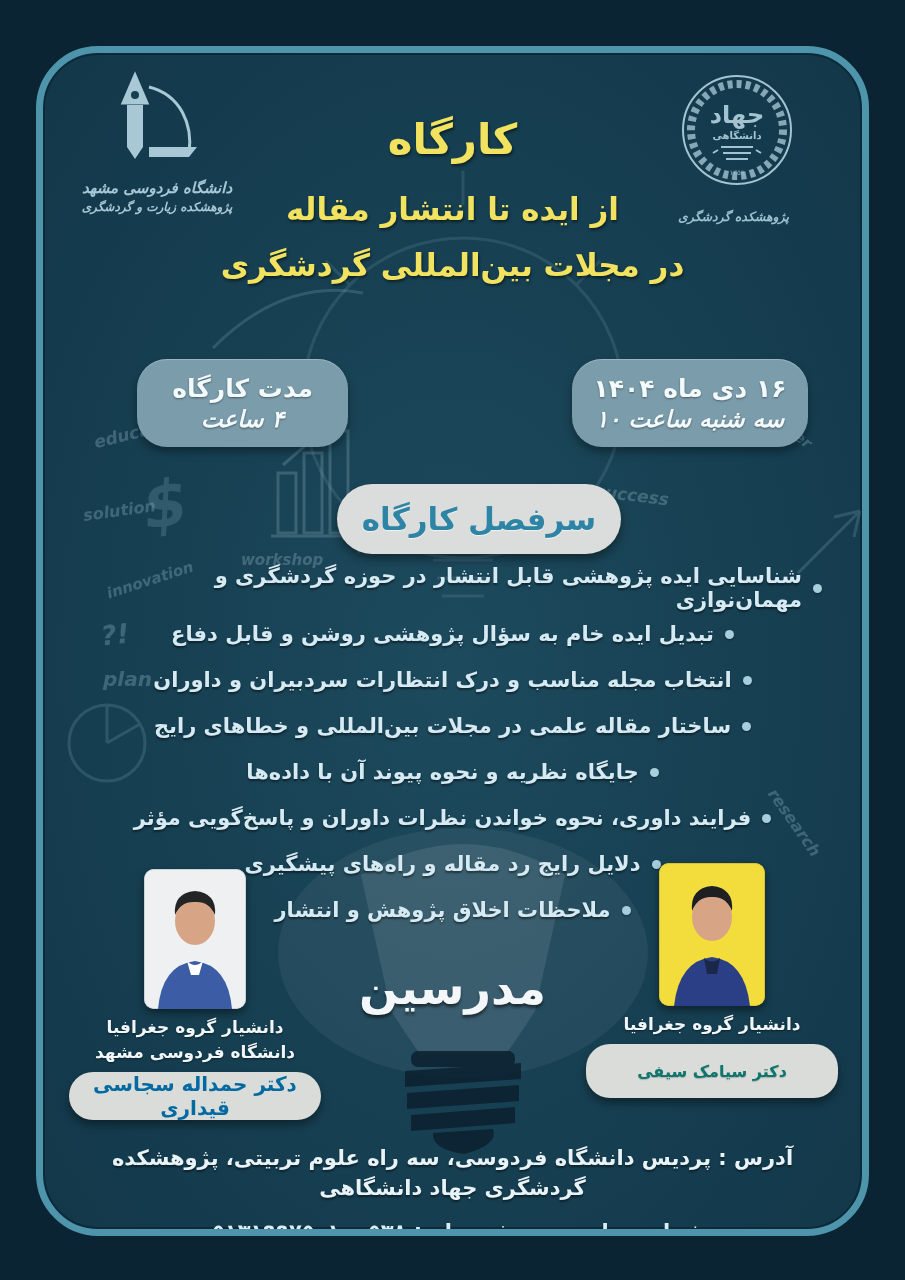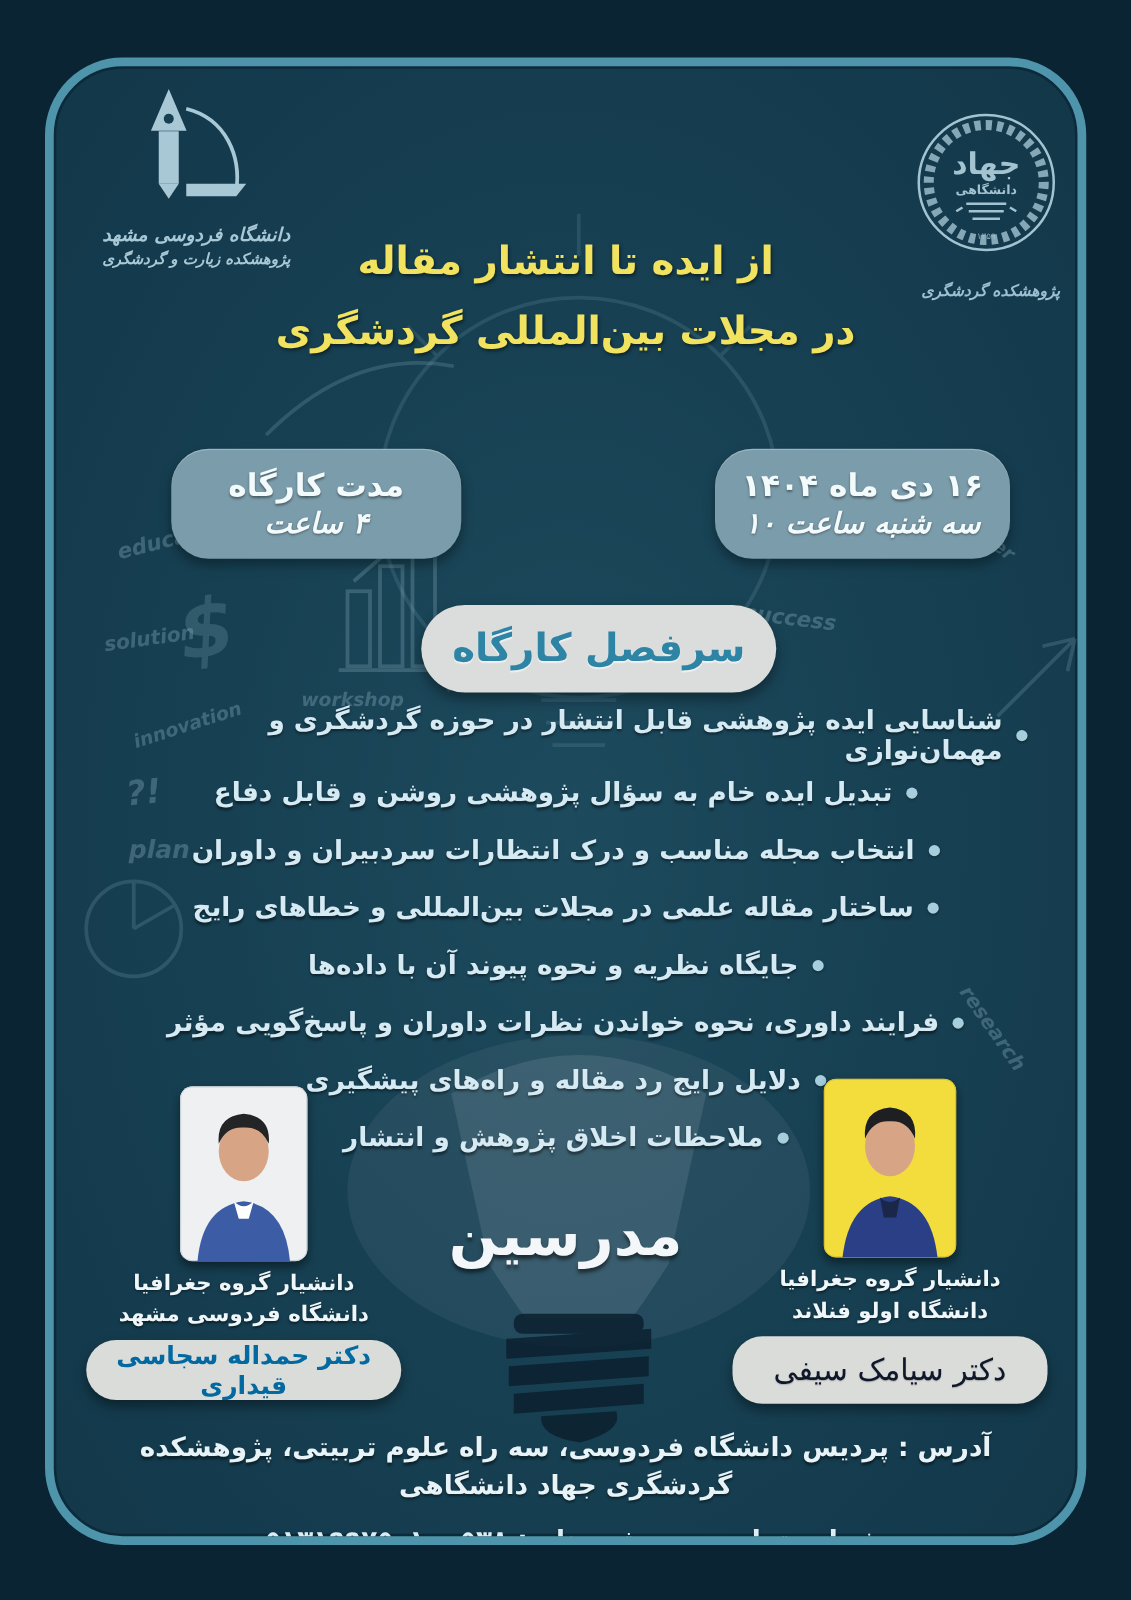--- a/index.html
+++ b/index.html
@@ -8,41 +8,41 @@
   .frame{position:absolute;left:36px;top:46px;width:833px;height:1190px;
          border:7px solid #4e95ab;border-radius:62px;
          background:radial-gradient(ellipse at 50% 52%, #1d4a5d 0%, #174153 48%, #123749 100%);
          box-shadow:0 0 0 2px #0c2a3a inset;overflow:hidden;}
   .doodles{position:absolute;left:0;top:0;z-index:1;pointer-events:none;}
   .bgw{position:absolute;z-index:1;font-style:italic;color:#9ec4d2;opacity:.3;font-weight:600;white-space:nowrap;}
   .content{position:absolute;inset:0;z-index:2;}
 
   
   .logo-left{position:absolute;left:16px;top:16px;width:196px;text-align:center;color:#a9c8d6;}
-  .logo-right{position:absolute;right:14px;top:34px;width:170px;text-align:right;color:#a3c3d1;}
+  .logo-right{position:absolute;right:14px;top:18px;width:170px;text-align:left;color:#a3c3d1;}
   .cal{font-style:italic;font-weight:700;direction:rtl;color:#a9c8d6;}
   .logo-left .cal1{font-size:15px;margin-top:2px;}
   .logo-left .cal2{font-size:12px;margin-top:3px;}
   .logo-right .cal3{font-size:12.5px;margin-top:16px;color:#9dbfcf;}
 
   
   .title{position:absolute;left:0;right:0;text-align:center;direction:rtl;color:#f1e360;font-weight:bold;
          text-shadow:1px 2px 3px rgba(0,0,0,.5);}
   .title.t1{top:62px;font-size:42px;}
   .title.t2{top:138px;font-size:31px;}
   .title.t3{top:194px;font-size:31px;}
 
   
   .ibox{position:absolute;height:88px;background:#7b9cab;border-radius:30px;
         box-shadow:0 5px 9px rgba(0,0,0,.35), 0 1px 0 rgba(255,255,255,.25) inset;
         display:flex;flex-direction:column;align-items:center;justify-content:center;gap:3px;
         direction:rtl;color:#f3fafc;font-weight:bold;text-shadow:0 1px 2px rgba(0,0,0,.4);}
   .ibox .l1{font-size:25px;} .ibox .l2{font-size:23px;font-style:italic;}
   .box-date{left:529px;top:306px;width:236px;}
-  .box-duration{left:94px;top:306px;width:232px;}
+  .box-duration{left:94px;top:306px;width:211px;}
 
   
   .syll-pill{position:absolute;left:294px;top:431px;width:284px;height:70px;background:#dadddb;
         border-radius:36px;box-shadow:0 5px 10px rgba(0,0,0,.4);
         display:flex;align-items:center;justify-content:center;}
   .syll-pill span{font-size:31px;font-weight:bold;color:#2e84a5;direction:rtl;
         text-shadow:0 1px 1px rgba(255,255,255,.6);}
 
   .syll-list{position:absolute;left:40px;right:40px;top:512px;margin:0;padding:0;list-style:none;}
   .syll-list li{height:46px;display:flex;align-items:center;justify-content:center;gap:11px;direction:rtl;}
@@ -55,21 +55,21 @@
   .inst{position:absolute;width:268px;text-align:center;}
   .inst.left{left:18px;top:816px;} .inst.right{right:16px;top:810px;}
   .photo{display:block;margin:0 auto;border-radius:10px;box-shadow:0 4px 8px rgba(0,0,0,.45);}
   .aff{direction:rtl;color:#f0f7fa;font-weight:bold;font-size:17px;line-height:25px;text-shadow:0 1px 2px rgba(0,0,0,.5);}
   .inst .aff-wrap{margin-top:6px;}
   .name-pill{margin:7px auto 0;background:#d9dcd9;border-radius:24px;box-shadow:0 5px 9px rgba(0,0,0,.4);
         display:flex;align-items:center;justify-content:center;direction:rtl;}
   .inst.left .name-pill{width:252px;height:48px;}
   .inst.left .name-pill span{font-size:20px;font-weight:bold;color:#0369a1;}
   .inst.right .name-pill{width:252px;height:54px;}
-  .inst.right .name-pill span{font-size:24px;font-weight:normal;color:#0f172a;text-shadow:0 1px 1px rgba(0,0,0,.2);}
+  .inst.right .name-pill span{font-size:16px;font-weight:bold;color:#0f766e;text-shadow:0 1px 1px rgba(0,0,0,.2);}
 
   .footer{position:absolute;left:26px;right:26px;top:1090px;text-align:center;direction:rtl;}
   .footer .addr{font-size:21px;font-weight:bold;color:#e8f3f8;line-height:30px;text-shadow:0 2px 2px rgba(0,0,0,.45);}
   .footer .phone{margin-top:17px;font-size:21px;font-weight:bold;color:#dcedf4;text-shadow:0 2px 2px rgba(0,0,0,.45);}
 </style>
 </head>
 <body>
 
 <div class="poster">
   <div class="frame">
@@ -142,20 +142,21 @@
           <text x="59" y="68" text-anchor="middle" font-size="10" font-weight="bold" fill="#a3c3d1">دانشگاهی</text>
           <g stroke="#a3c3d1" stroke-width="2" fill="none">
             <path d="M43,76 h32 M45,82 h28 M48,88 h22"></path>
             <path d="M40,79 l-5,3 M78,79 l5,3"></path>
           </g>
           <text x="59" y="104" text-anchor="middle" font-size="7" fill="#a3c3d1" opacity="0.8">۱۳۵۹</text>
         </svg>
         <div class="cal cal3">پژوهشکده گردشگری</div>
       </div>
 
+      <div class="title t1">کارگاه</div>
       <div class="title t2">از ایده تا انتشار مقاله</div>
       <div class="title t3">در مجلات بین‌المللی گردشگری</div>
 
       <div class="ibox box-date">
         <div class="l1">۱۶ دی ماه ۱۴۰۴</div>
         <div class="l2">سه شنبه ساعت ۱۰</div>
       </div>
       <div class="ibox box-duration">
         <div class="l1">مدت کارگاه</div>
         <div class="l2">۴ ساعت</div>
@@ -223,21 +224,20 @@
         <svg class="photo" width="106" height="143" viewBox="0 0 106 143">
           <rect x="0" y="0" width="106" height="143" rx="9" fill="#f2dd3d"></rect>
           <rect x="0" y="0" width="106" height="143" rx="9" fill="none" stroke="#d9c22e" stroke-width="2"></rect>
           <ellipse cx="53" cy="54" rx="20" ry="24" fill="#d7a585"></ellipse>
           <path d="M33,48 q-2,-23 20,-25 q22,2 20,25 q-6,-15 -20,-14 q-14,-1 -20,14 Z" fill="#1d1f22"></path>
           <path d="M15,143 q5,-45 38,-49 q33,4 38,49 Z" fill="#2b3f86"></path>
           <path d="M45,95 q8,7 16,0 l-3,16 h-10 Z" fill="#1a2749"></path>
         </svg>
         <div class="aff-wrap">
           <div class="aff">دانشیار گروه جغرافیا</div>
-          <div class="aff">دانشگاه اولو فنلاند</div>
         </div>
         <div class="name-pill">
           <span>دکتر سیامک سیفی</span>
         </div>
       </div>
 
       <div class="footer">
         <div class="addr">آدرس :  پردیس دانشگاه فردوسی، سه راه علوم تربیتی، پژوهشکده گردشگری جهاد دانشگاهی</div>
         <div class="phone">شماره تماس جهت ثبت نام :   ۵۳۸   و   ۰۵۱۳۱۹۹۷۵۰۱</div>
       </div>

